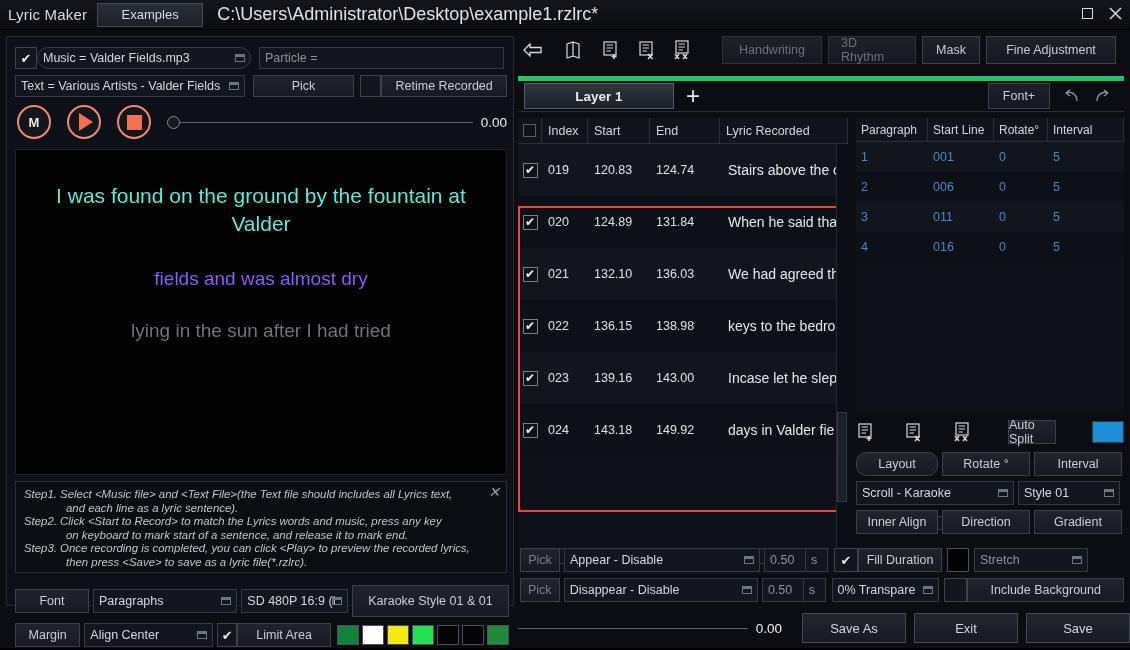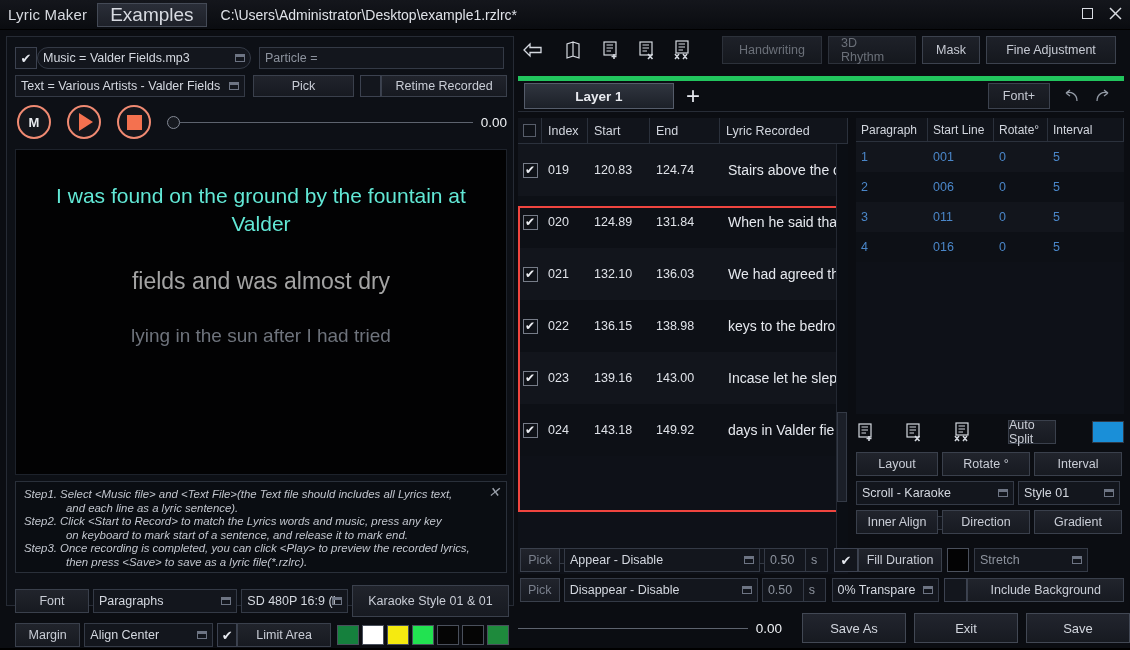--- a/index.html
+++ b/index.html
@@ -22,24 +22,24 @@
     position: absolute; left: 0; top: 0; width: 1130px; height: 30px;
     background: linear-gradient(180deg,#14161c 0%, #0a0c10 100%);
     border-bottom: 1px solid #000;
     display: flex; align-items: center; padding-left: 8px;
   }
   .app-title { font-size: 15px; color: #d7dae0; margin-right: 10px; letter-spacing: .2px; }
   .tab-examples {
     height: 24px; min-width: 106px; padding: 0 12px;
     background: linear-gradient(180deg,#2a2e38 0%, #1d2028 100%);
     border: 1px solid #444a56;
-    color: #d8dbe2; font-size: 19px;
+    color: #d8dbe2; font-size: 13px;
     display: flex; align-items: center; justify-content: center;
   }
-  .file-path { margin-left: 14px; font-size: 14px; color: #dfe2e8; }
+  .file-path { margin-left: 14px; font-size: 18px; color: #dfe2e8; }
   .win-btns { position: absolute; right: 6px; top: 4px; display: flex; gap: 10px; align-items: center; }
   .win-btn { width: 18px; height: 18px; display: flex; align-items: center; justify-content: center; color: #d9dce2; }
   .sq-ico { width: 11px; height: 11px; border: 1.6px solid #d9dce2; }
 
   
   .left-panel {
     position: absolute; left: 6px; top: 36px; width: 508px; height: 570px;
     background: #0d1016; border: 1px solid #262b35;
   }
   .row { display: flex; align-items: center; }
@@ -82,21 +82,21 @@
   .time-val { color: #eef0f4; font-size: 13.5px; margin-left: 8px; }
 
   
   .preview {
     position: absolute; left: 8px; top: 112px; width: 492px; height: 326px;
     background: #020203; border: 1px solid #1d222b;
     display: flex; flex-direction: column; align-items: center; padding-top: 32px;
   }
   .lyr { text-align: center; width: 92%; }
   .lyr.active { color: #62e8d6; font-size: 21px; line-height: 28px; }
-  .lyr.next1 { color: #a3a3a3; font-size: 23px; margin-top: 30px; }
+  .lyr.next1 { color: #8b5cf6; font-size: 19px; margin-top: 30px; }
   .lyr.next2 { color: #6e737c; font-size: 19px; margin-top: 30px; }
 
   
   .instructions {
     position: absolute; left: 8px; top: 444px; width: 492px; height: 92px;
     background: #0a0d12; border: 1px solid #2a303a;
     padding: 6px 10px 0 8px;
     font-style: italic; font-size: 11.4px; line-height: 13.6px; color: #c2c6ce;
   }
   .instructions .ind { padding-left: 42px; display: block; }
@@ -489,21 +489,21 @@
         <svg width="22" height="20" viewBox="0 0 22 20">
             <rect x="4" y="1" width="12" height="12" fill="none" stroke="#d5d9e0" stroke-width="1.2"></rect>
             <path d="M6.5 4 H13 M6.5 7 H13 M6.5 10 H11" stroke="#d5d9e0" stroke-width="1"></path>
             <path d="M3 14 L7 19 M7 14 L3 19 M11 14 L15 19 M15 14 L11 19" stroke="#d5d9e0" stroke-width="1.5"></path>
           </svg>
       </div>
       <div class="rbtn2" style="width:92px; margin-left:6px;">Auto Split</div>
       <div class="blue-sw" style="margin-left:8px;"></div>
     </div>
     <div class="row" style="gap:4px; margin-bottom:5px;">
-      <div class="rbtn2" style="width:82px;">Layout</div>
+      <div class="rbtn2" style="width:82px;border-radius:10px;">Layout</div>
       <div class="rbtn2" style="width:88px;">Rotate °</div>
       <div class="rbtn2" style="width:88px;">Interval</div>
     </div>
     <div class="row" style="gap:4px; margin-bottom:5px;">
       <div class="field" style="width:158px; height:24px;">
         <span>Scroll - Karaoke</span>
         <span class="combo-arrow"></span>
       </div>
       <div class="field" style="width:102px; height:24px;">
         <span>Style 01</span>

